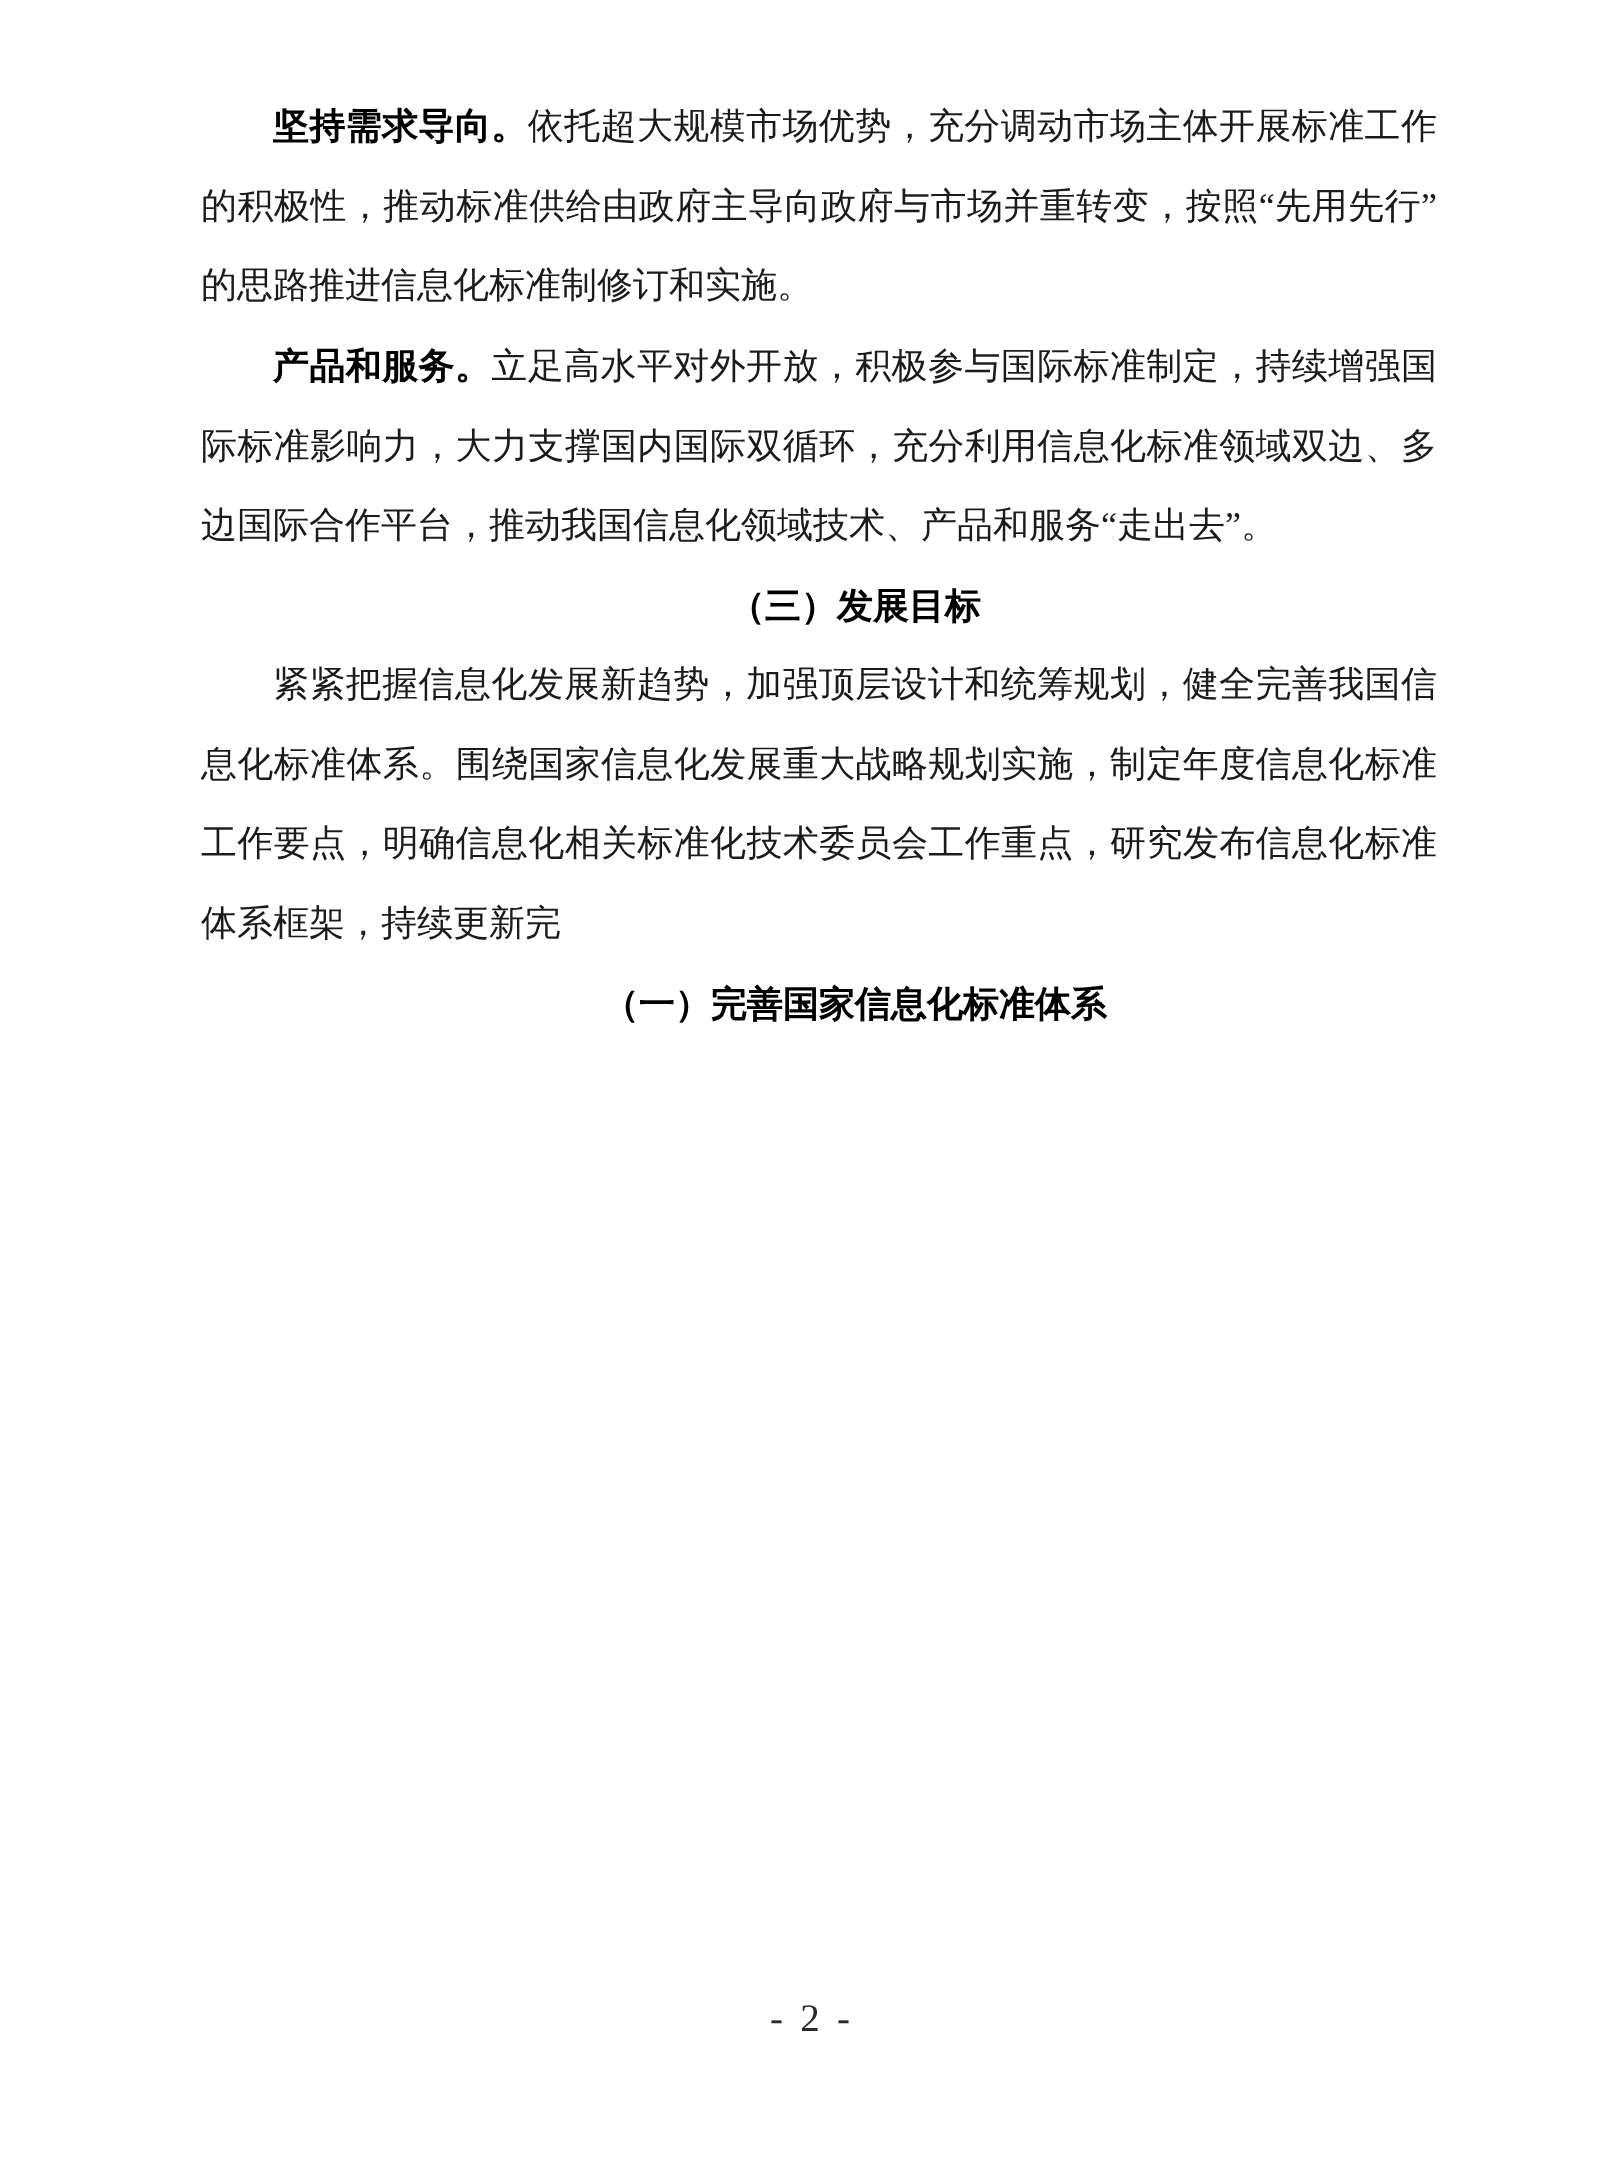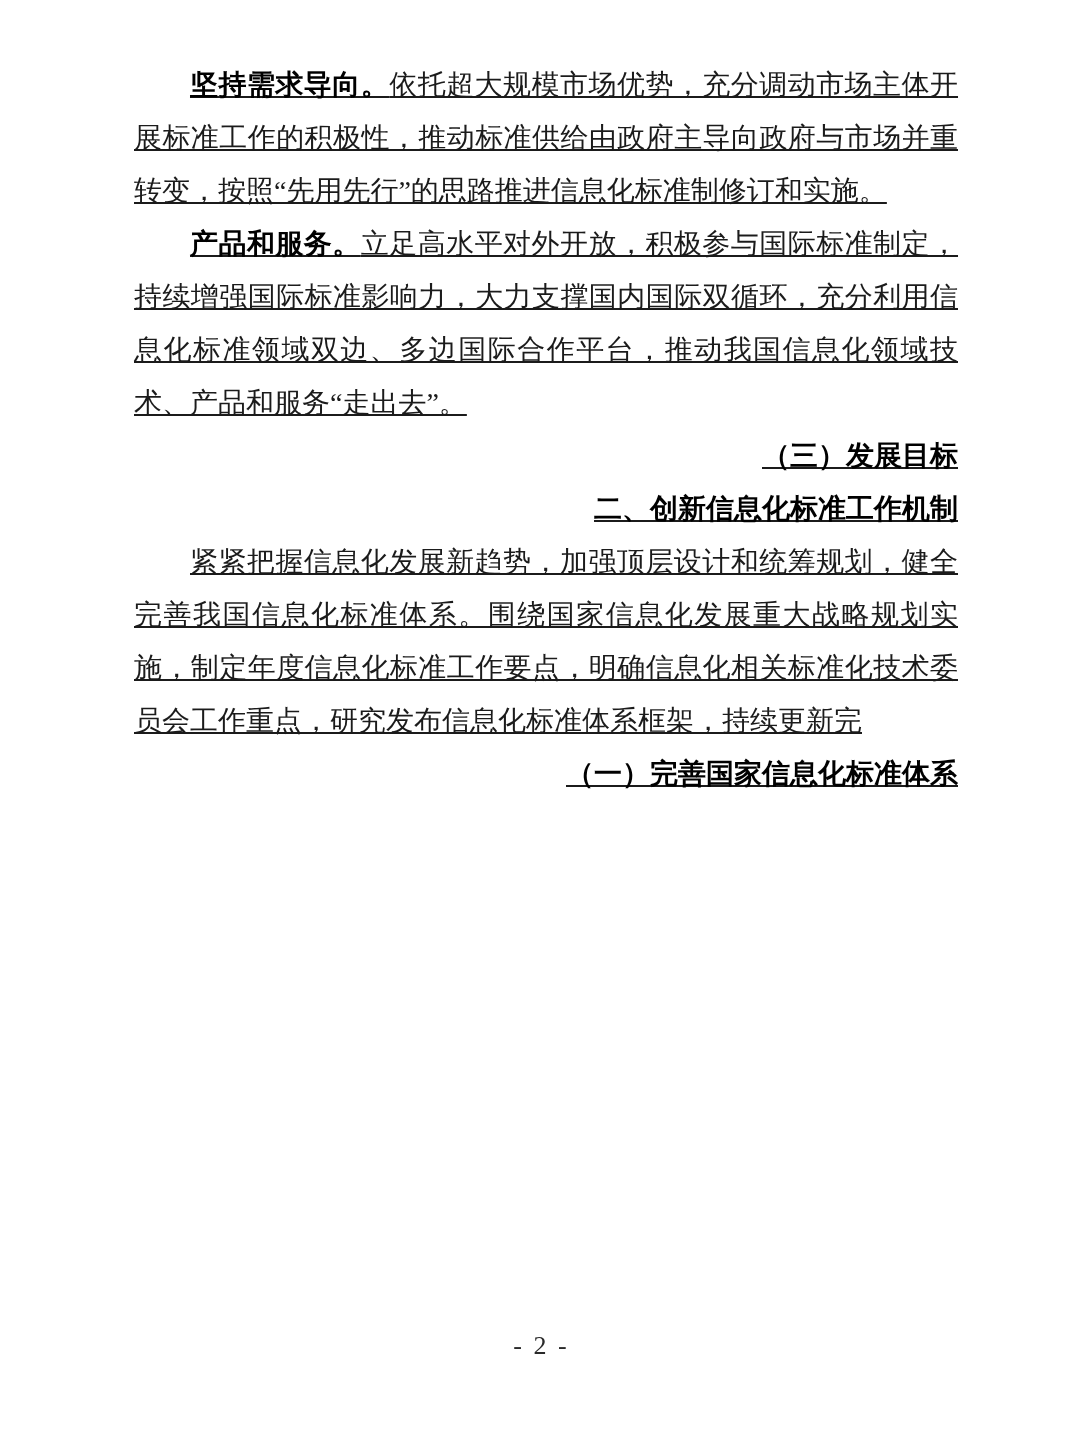--- a/index.html
+++ b/index.html
@@ -13,41 +13,40 @@
     height: 1443px;
     background: #ffffff;
     overflow: hidden;
     font-family: "Liberation Serif", serif;
   }
   .content {
     position: absolute;
     left: 134px;
     top: 58px;
     width: 824px;
-    font-size: 28px;
+    font-size: 24px;
     line-height: 53px;
     color: #1b1b1b;
     text-align: justify;
     text-justify: inter-ideograph;
-    text-decoration: underline;
   }
   .para {
     margin: 0;
     text-indent: 2em;
   }
   .para .lead {
     font-weight: 700;
     font-family: "Liberation Sans", sans-serif;
     color: #000000;
   }
   .para.heading {
     font-weight: 700;
     font-family: "Liberation Sans", sans-serif;
     color: #000000;
-    text-align: right;
+    text-align: center;
   }
   .footer {
     position: absolute;
     left: 0;
     right: 0;
     top: 1326px;
     text-align: center;
     font-size: 26px;
     line-height: 40px;
     color: #2a2a2a;
@@ -56,18 +55,17 @@
   }
 </style>
 </head>
 <body>
 
 <div class="page">
   <div class="content">
       <p class="para"><span class="lead">坚持需求导向。</span>依托超大规模市场优势，充分调动市场主体开展标准工作的积极性，推动标准供给由政府主导向政府与市场并重转变，按照“先用先行”的思路推进信息化标准制修订和实施。</p>
       <p class="para"><span class="lead">产品和服务。</span>立足高水平对外开放，积极参与国际标准制定，持续增强国际标准影响力，大力支撑国内国际双循环，充分利用信息化标准领域双边、多边国际合作平台，推动我国信息化领域技术、产品和服务“走出去”。</p>
       <p class="para heading">（三）发展目标</p>
-      <p class="para heading">二、创新信息化标准工作机制</p>
       <p class="para">紧紧把握信息化发展新趋势，加强顶层设计和统筹规划，健全完善我国信息化标准体系。围绕国家信息化发展重大战略规划实施，制定年度信息化标准工作要点，明确信息化相关标准化技术委员会工作重点，研究发布信息化标准体系框架，持续更新完</p>
       <p class="para heading">（一）完善国家信息化标准体系</p>
     </div>
   <div class="footer">- 2 -</div>
 </div>
 
 </body></html>

